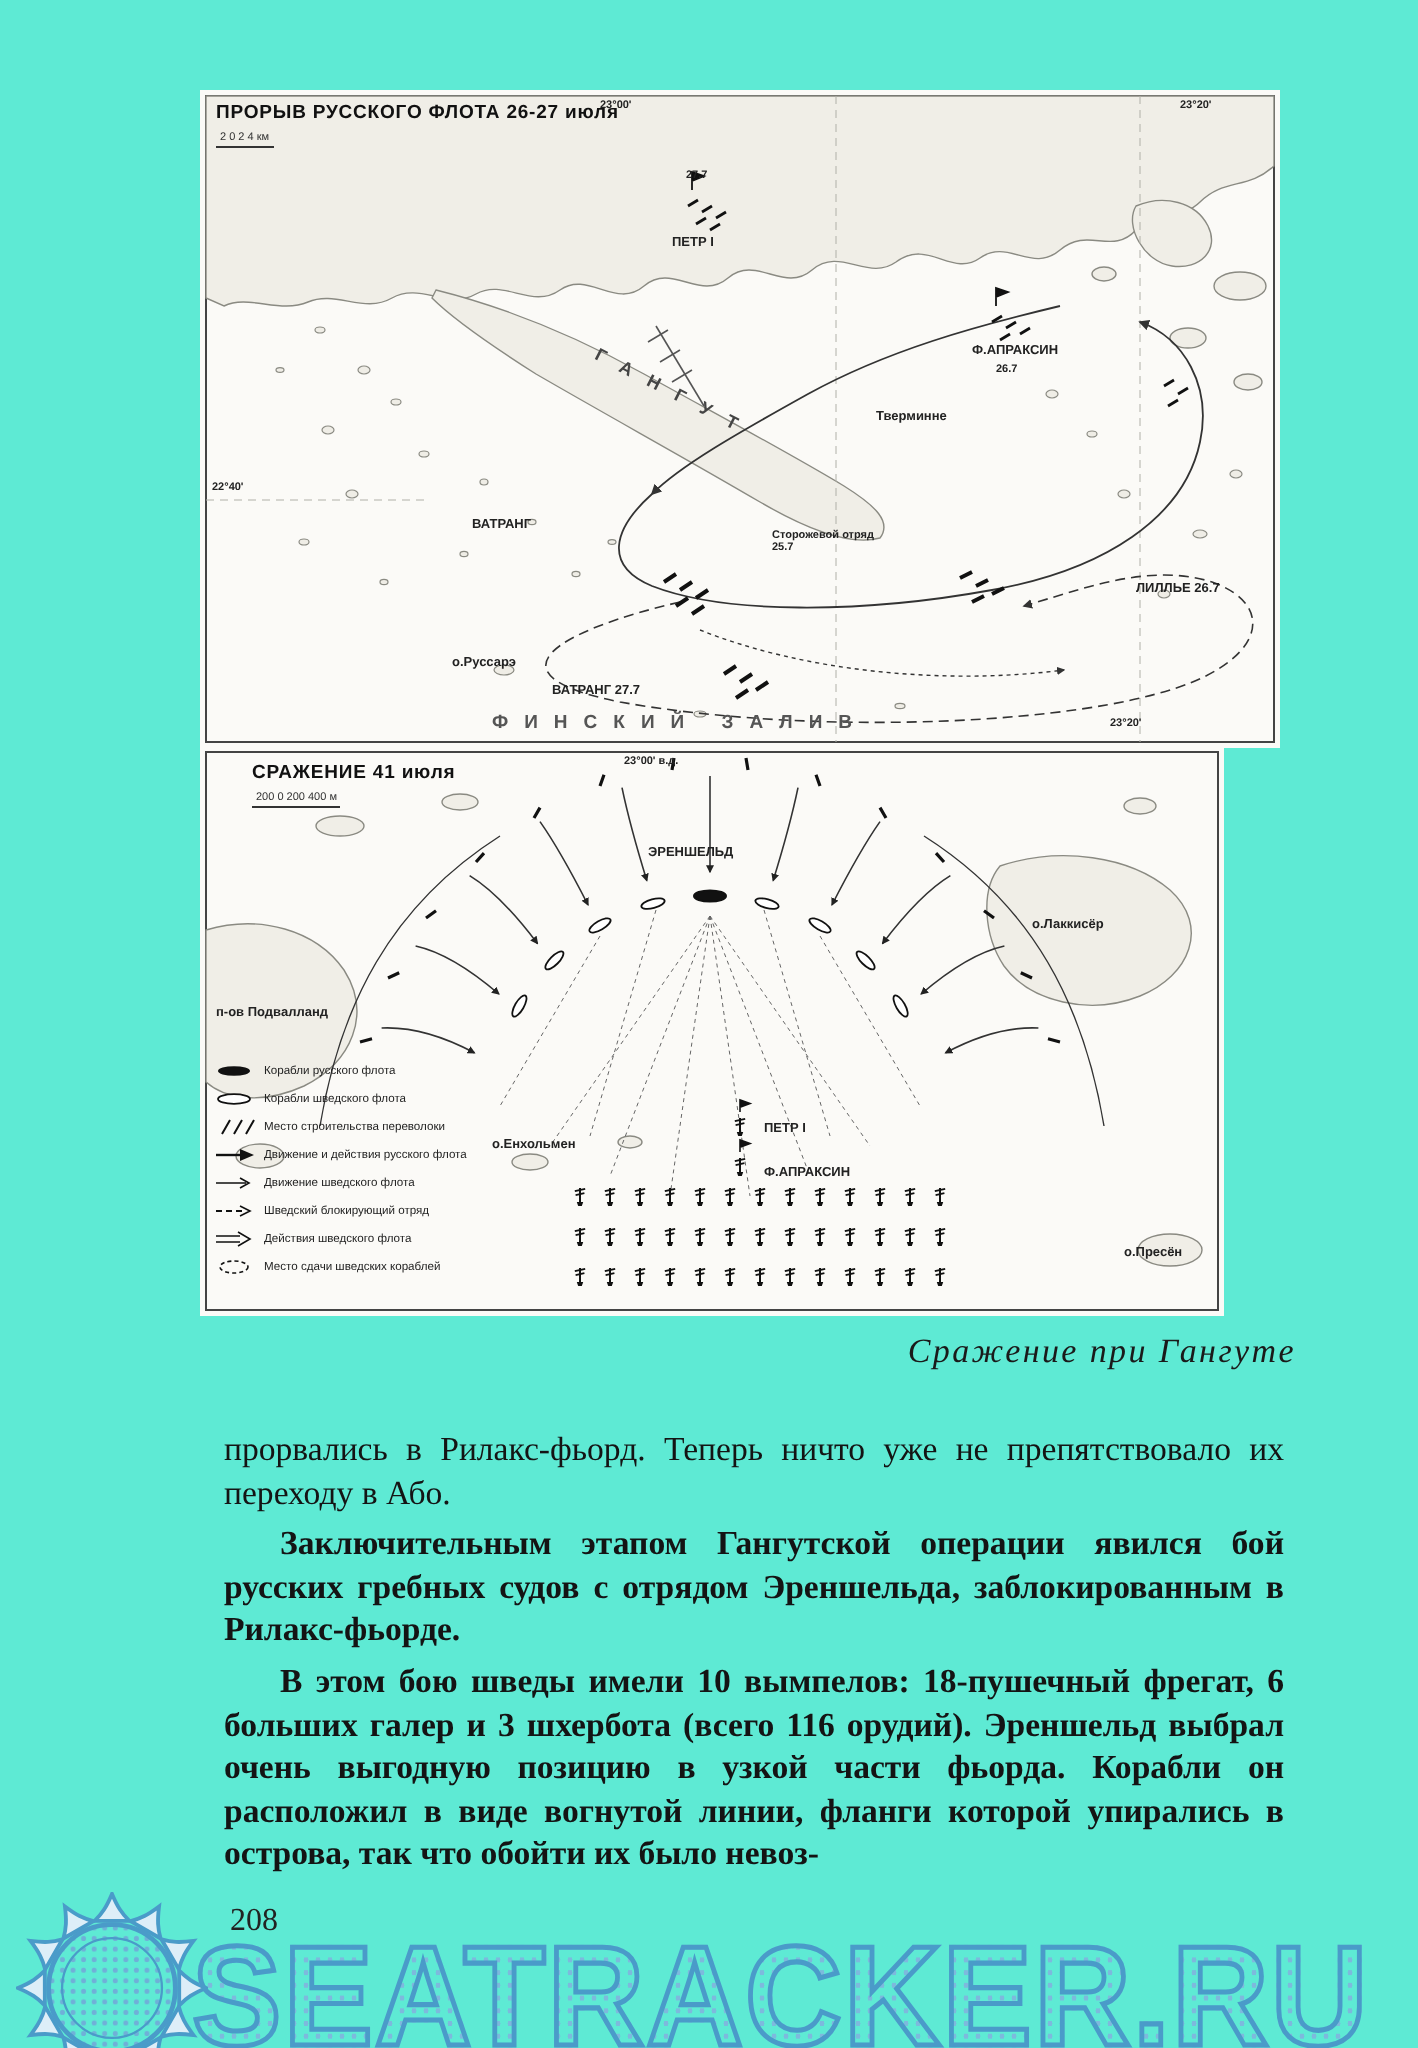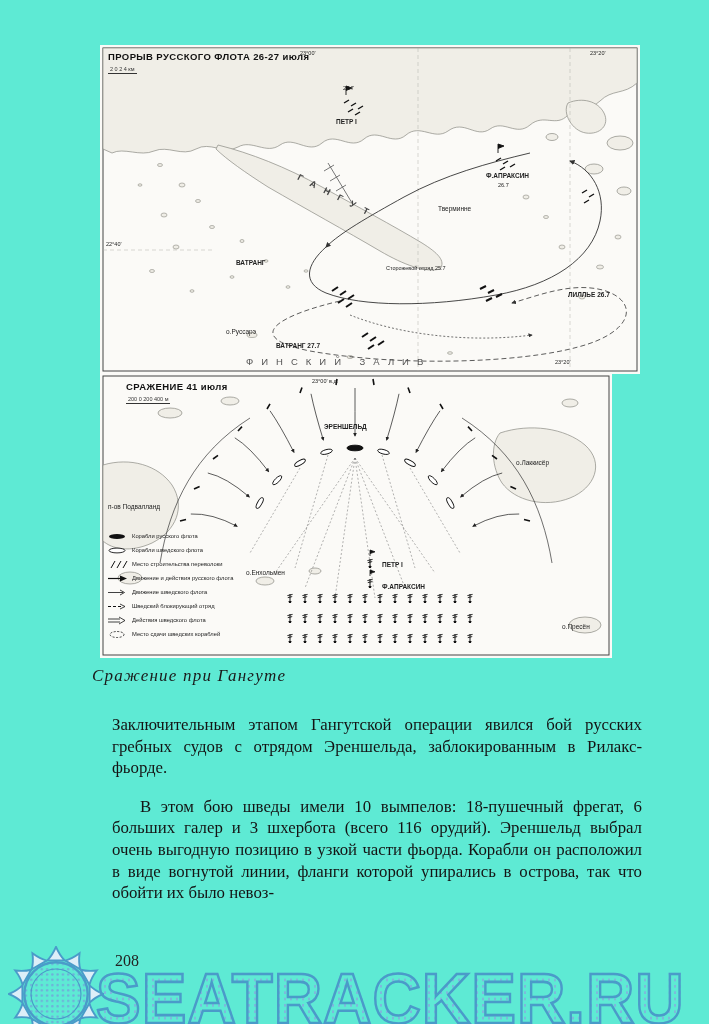--- a/index.html
+++ b/index.html
@@ -10,21 +10,21 @@
     font-family:"Liberation Serif", serif; color:#141414;
   }
   
   .figure { position:absolute; left:100px; top:45px; width:540px; }
   .map-panel { position:relative; background:#fbfaf7; }
   .map-panel.m1 { width:540px; height:329px; }
   .map-panel.m2 { width:512px; height:285px; margin-top:-1px; }
   .map-svg { position:absolute; left:0; top:0; width:100%; height:100%; }
   .mlbl {
     position:absolute; font-family:"Liberation Sans", sans-serif;
-    font-size:6.5px; color:#222; white-space:nowrap; line-height:1.1;
+    font-size:6.5px; color:#222; white-space:nowrap; line-height:1.1;font-weight:bold;
   }
   .mlbl.b { font-weight:bold; }
   .mlbl.tiny { font-size:5.5px; }
   .map-title {
     position:absolute; font-family:"Liberation Sans", sans-serif;
     font-weight:bold; font-size:9.5px; letter-spacing:0.4px; color:#111;
     white-space:nowrap;
   }
   .scalebar {
     position:absolute; font-family:"Liberation Sans", sans-serif;
@@ -34,30 +34,30 @@
   .gangut-lbl { letter-spacing:9px; font-size:9px; color:#444; font-weight:bold; transform:rotate(27deg); transform-origin:left top; }
   .finsky-lbl { letter-spacing:8px; font-size:9.5px; color:#555; }
   .wrapw { width:62px; white-space:normal !important; }
   
   .legend { position:absolute; left:6px; top:156px; width:152px; }
   .lg-row { display:flex; align-items:center; height:14px; }
   .lg-sym { width:26px; flex:0 0 26px; }
   .lg-txt { font-family:"Liberation Sans", sans-serif; font-size:5.8px; color:#222; line-height:1.05; }
   
   .caption {
-    position:absolute; left:92px; top:666px; width:540px;
-    font-style:italic; font-size:17px; letter-spacing:1.2px;
+    position:absolute; left:112px; top:666px; width:540px;
+    text-align:right; font-style:italic; font-size:17px; letter-spacing:1.2px;
     color:#1a1a1a; padding-right:4px;
   }
   .bodytext {
     position:absolute; left:112px; top:714px; width:530px;
     font-size:16.8px; line-height:21.6px; text-align:justify;
   }
   .bodytext p { text-indent:0; }
-  .bodytext p + p { text-indent:28px; margin-top:17px; }
+  .bodytext p + p { text-indent:28px; margin-top:4px;font-weight:bold; }
   .pagenum {
     position:absolute; left:115px; top:952px; font-size:16px; color:#222; z-index:1;
   }
   
   .watermark { position:absolute; left:0; top:944px; width:709px; height:99px; z-index:2; }
   .wm-sun { position:absolute; left:8px; top:2px; }
   .wm-text {
     position:absolute; left:96px; top:16px; width:613px;
     font-family:"Liberation Sans", sans-serif; font-weight:bold;
     font-size:67px; letter-spacing:1px; white-space:nowrap;
@@ -340,20 +340,21 @@
               </svg></span>
           <span class="lg-txt">Место сдачи шведских кораблей</span>
         </div>
       </div>
     </div>
   </div>
 
   <div class="caption">Сражение при Гангуте</div>
 
   <div class="bodytext">
+    <p>прорвались в Рилакс-фьорд. Теперь ничто уже не препятствовало их переходу в Або.</p>
     <p>Заключительным этапом Гангутской операции явился бой русских гребных судов с отрядом Эреншельда, заблокированным в Рилакс-фьорде.</p>
     <p>В этом бою шведы имели 10 вымпелов: 18-пушечный фрегат, 6 больших галер и 3 шхербота (всего 116 орудий). Эреншельд выбрал очень выгодную позицию в узкой части фьорда. Корабли он расположил в виде вогнутой линии, фланги которой упирались в острова, так что обойти их было невоз-</p>
   </div>
 
   <div class="pagenum">208</div>
 
   <div class="watermark">
     <svg class="wm-sun" width="96" height="96" viewBox="0 0 100 100">
       <defs>
         <pattern id="dots" width="5.5" height="5.5" patternUnits="userSpaceOnUse">

